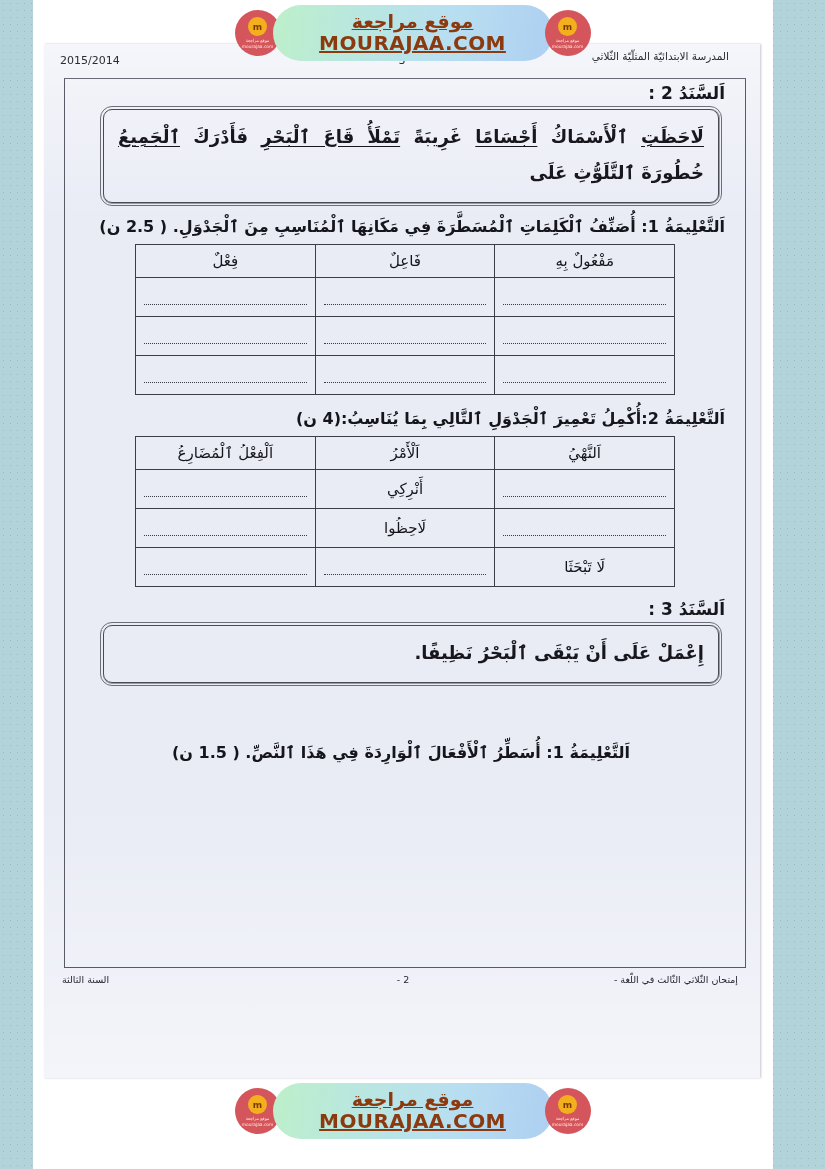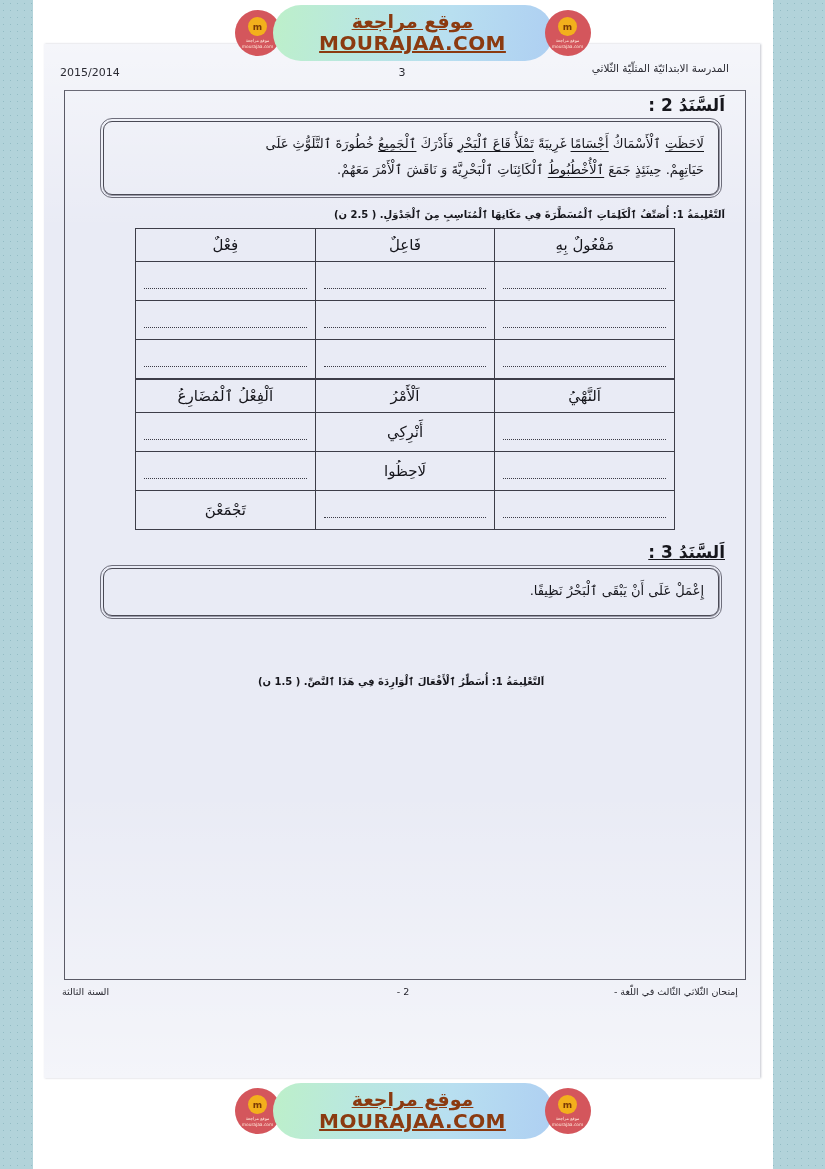--- a/index.html
+++ b/index.html
@@ -119,21 +119,21 @@
     color: #ffe7d9;
     margin-top: 2px;
     text-align: center;
     line-height: 1.25;
   }
 
   
   .sheet-head {
     position: relative;
     height: 28px;
-    margin: 16px 14px 0 14px;
+    margin: 4px 14px 0 14px;
     font-size: 11px;
     color: #2b2b33;
   }
   .head-year  { position: absolute; left: 2px;  top: 6px; }
   .head-page  { position: absolute; left: 50%;  top: 6px; transform: translateX(-50%); }
   .head-school{ position: absolute; right: 17px; top: 2px; direction: rtl; font-size: 10.5px; }
 
   .exam-frame {
     margin: 2px 14px 0 20px;
     border: 1.6px solid #5a5a66;
@@ -168,33 +168,34 @@
   .passage::before {
     content: "";
     position: absolute;
     left: -4px; right: -4px; top: -4px; bottom: -4px;
     border: 1.2px solid #6e6e7b;
     border-radius: 12px;
     pointer-events: none;
   }
   .passage p {
     margin: 0;
-    font-size: 13px;
+    font-size: 18px;
     line-height: 2.0;
     color: #17171d;
     text-align: justify;
     text-align-last: right;
+    font-weight: bold;
   }
   .passage p.center-last { text-align-last: right; }
   .u { text-decoration: underline; text-underline-offset: 3px; }
 
   .instruction {
     direction: rtl;
     text-align: right;
-    font-size: 10px;
+    font-size: 16px;
     color: #15151b;
     margin: 14px 8px 8px 0;
     font-weight: bold;
   }
 
   
   table.grid {
     direction: rtl;
     border-collapse: collapse;
     margin: 0 auto;
@@ -267,21 +268,20 @@
     <span class="head-page">3</span>
     <span class="head-school">المدرسة الابتدائيّة المثلّيّة الثّلاثي</span>
   </div>
 
   <div class="exam-frame">
 
     <div class="section-title">اَلسَّنَدُ 2 :</div>
 
     <div class="passage">
       <p><span class="u">لَاحَظَتِ</span><span> ٱلْأَسْمَاكُ </span><span class="u">أَجْسَامًا</span><span> غَرِيبَةً </span><span class="u">تَمْلَأُ قَاعَ ٱلْبَحْرِ</span><span> فَأَدْرَكَ </span><span class="u">ٱلْجَمِيعُ</span><span> خُطُورَةَ ٱلتَّلَوُّثِ عَلَى</span></p>
-      <p class="center-last"><span>حَيَاتِهِمْ. حِينَئِذٍ جَمَعَ </span><span class="u">ٱلْأُخْطُبُوطُ</span><span> ٱلْكَائِنَاتِ ٱلْبَحْرِيَّةَ وَ نَاقَشَ ٱلْأَمْرَ مَعَهُمْ.</span></p>
     </div>
 
     <div class="instruction">اَلتَّعْلِيمَةُ 1: أُصَنِّفُ ٱلْكَلِمَاتِ ٱلْمُسَطَّرَةَ فِي مَكَانِهَا ٱلْمُنَاسِبِ مِنَ ٱلْجَدْوَلِ. ( 2.5 ن)</div>
 
     <table class="grid t1">
       <thead>
         <tr>
           <th>مَفْعُولٌ بِهِ</th>
           <th>فَاعِلٌ</th>
           <th>فِعْلٌ</th>
@@ -317,20 +317,21 @@
           <td>
               <span class="dotline"></span>
             </td>
           <td>
               <span class="dotline"></span>
             </td>
         </tr>
       </tbody>
     </table>
 
+    <div class="instruction">اَلتَّعْلِيمَةُ 2:أُكْمِلُ تَعْمِيرَ ٱلْجَدْوَلِ ٱلتَّالِي بِمَا يُنَاسِبُ:(4 ن)</div>
 
     <table class="grid t2">
       <thead>
         <tr>
           <th>اَلنَّهْيُ</th>
           <th>اَلْأَمْرُ</th>
           <th>اَلْفِعْلُ ٱلْمُضَارِعُ</th>
         </tr>
       </thead>
       <tbody>
@@ -346,32 +347,32 @@
         <tr>
           <td>
               <span class="dotline"></span>
             </td>
           <td>لَاحِظُوا</td>
           <td>
               <span class="dotline"></span>
             </td>
         </tr>
         <tr>
-          <td>
-              <span class="dotline"></span>
-            </td>
-          <td>
-              <span class="dotline"></span>
-            </td>
-          <td>تَجْمَعْنَ</td>
+          <td>لَا تَبْحَثَا</td>
+          <td>
+              <span class="dotline"></span>
+            </td>
+          <td>
+              <span class="dotline"></span>
+            </td>
         </tr>
       </tbody>
     </table>
 
-    <div class="section-title" style="margin-top:12px;text-decoration:underline;">اَلسَّنَدُ 3 :</div>
+    <div class="section-title" style="margin-top:12px;">اَلسَّنَدُ 3 :</div>
 
     <div class="passage">
       <p>إِعْمَلْ عَلَى أَنْ يَبْقَى ٱلْبَحْرُ نَظِيفًا.</p>
     </div>
 
     <div class="instruction" style="margin-top:60px; text-align:center;">اَلتَّعْلِيمَةُ 1: أُسَطِّرُ ٱلْأَفْعَالَ ٱلْوَارِدَةَ فِي هَذَا ٱلنَّصِّ. ( 1.5 ن)</div>
 
   </div>
 
   <div class="footer">

